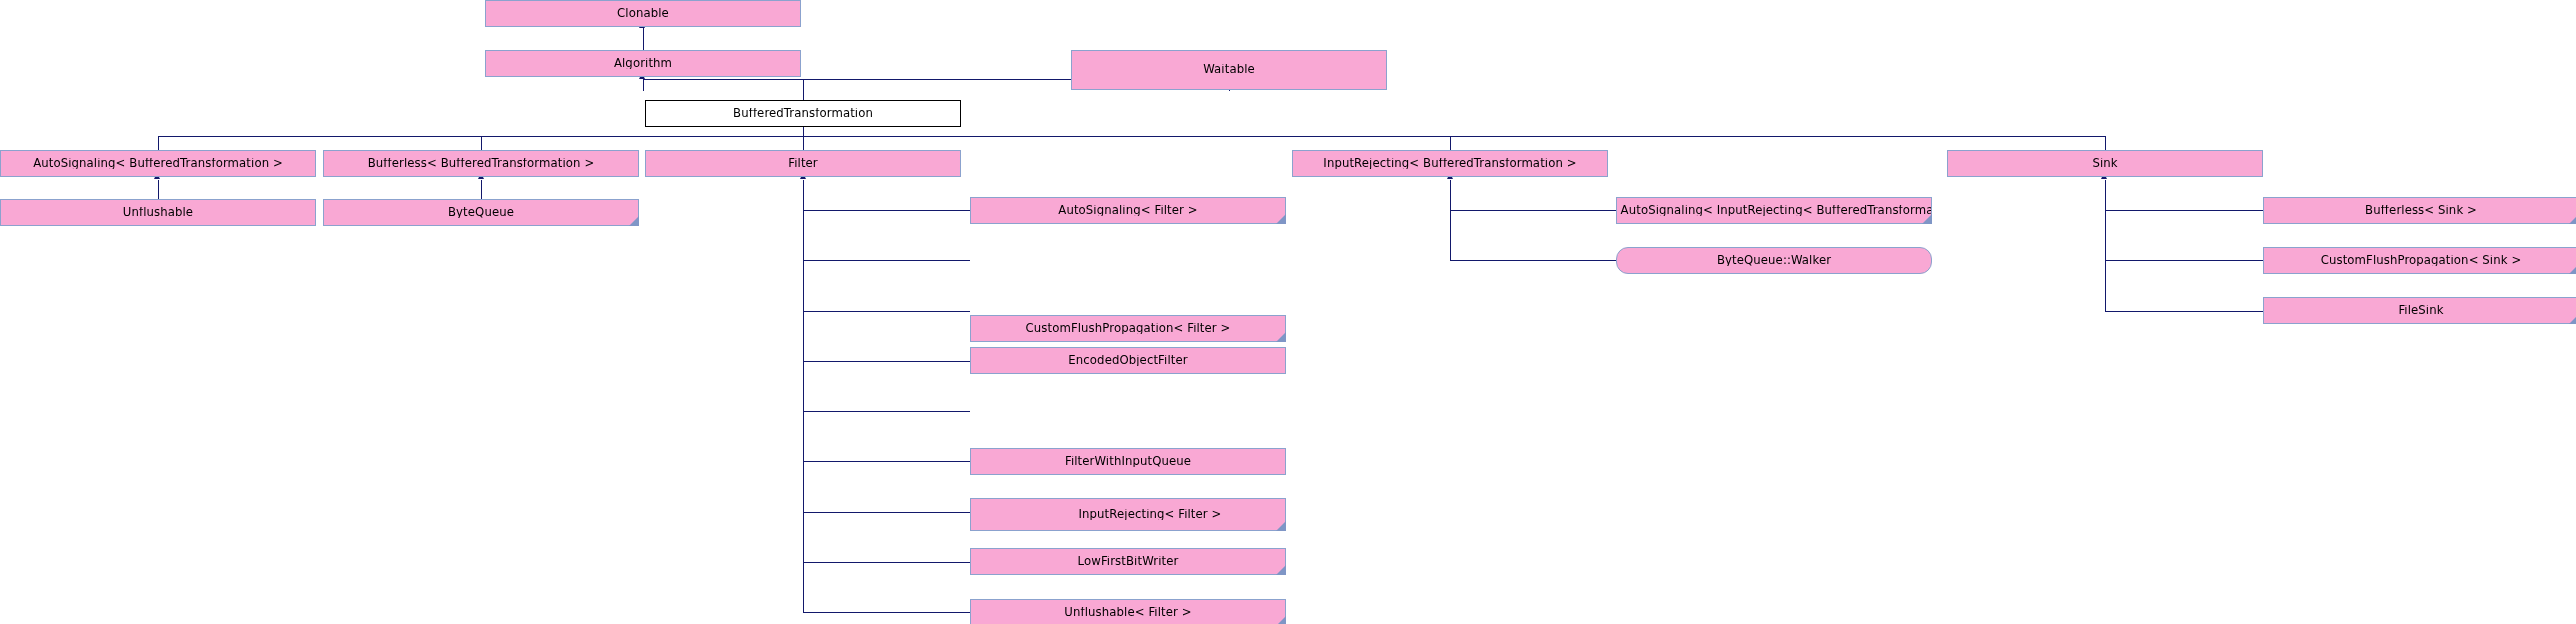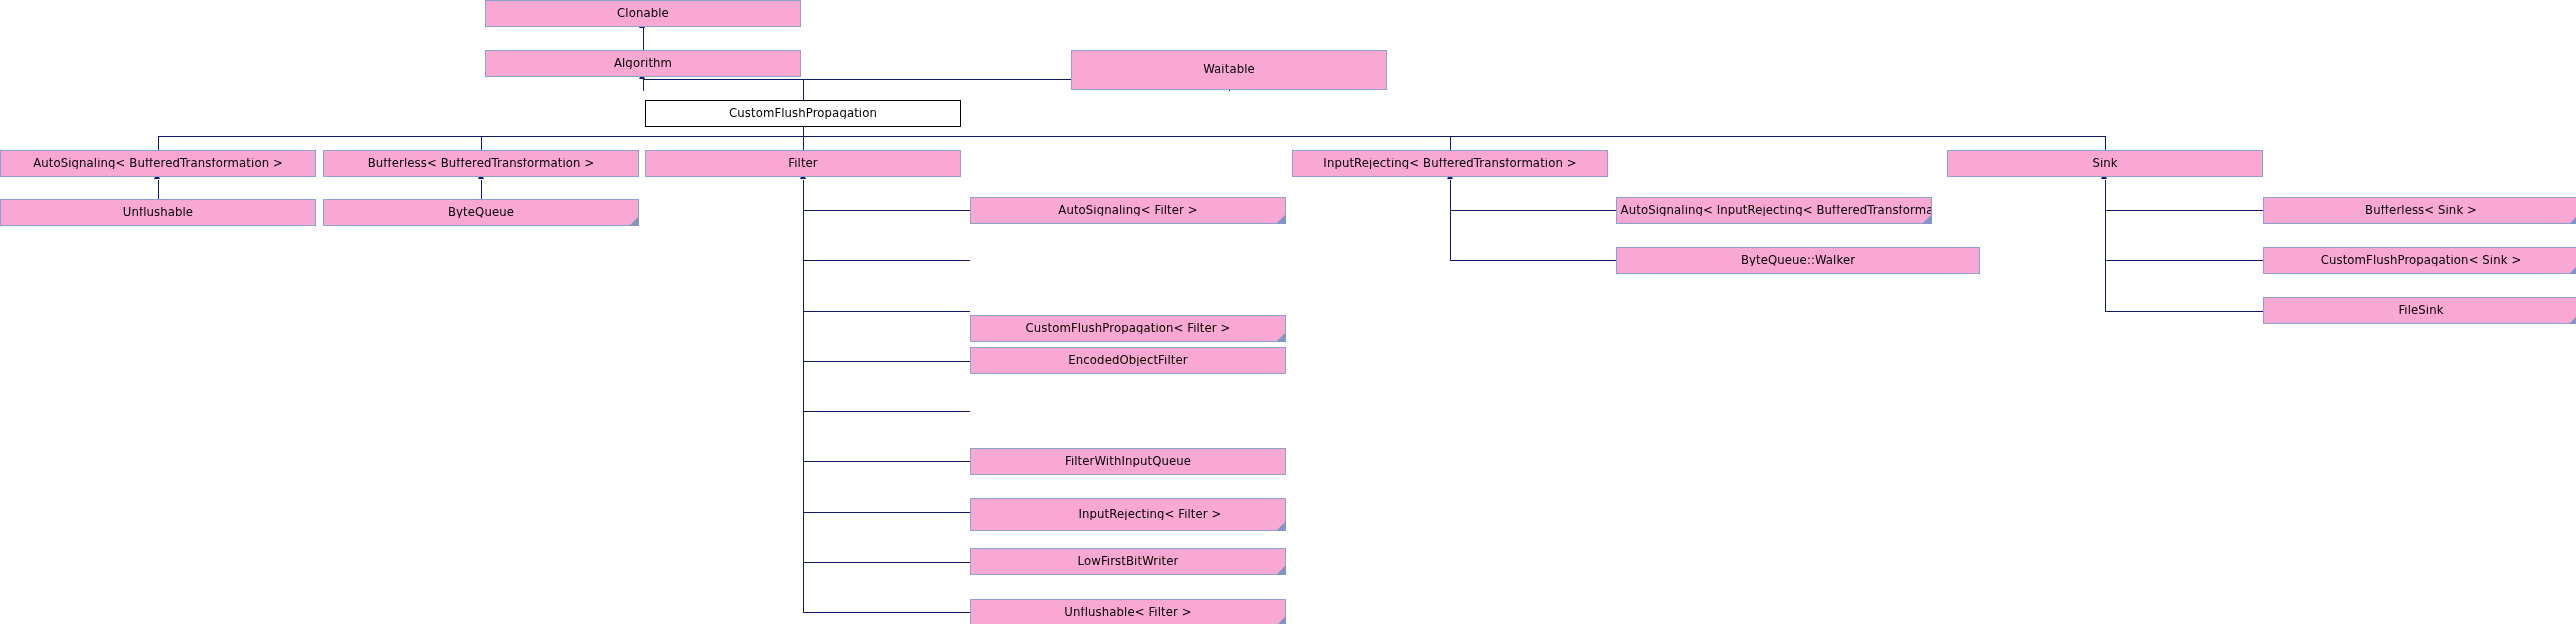--- a/index.html
+++ b/index.html
@@ -129,21 +129,21 @@
   </div>
 
   <div class="node" style="left:485px; top:50px; width:316px; height:27px;">
     <span class="label">Algorithm</span>
   </div>
   <div class="node" style="left:1071px; top:50px; width:316px; height:40px;">
     <span class="label">Waitable</span>
   </div>
 
   <div class="node current" style="left:645px; top:100px; width:316px; height:27px;">
-    <span class="label">CustomFlushPropagation</span>
+    <span class="label">BufferedTransformation</span>
   </div>
 
   <div class="node" style="left:0px; top:150px; width:316px; height:27px;">
     <span class="label">AutoSignaling&lt; BufferedTransformation &gt;</span>
   </div>
   <div class="node" style="left:323px; top:150px; width:316px; height:27px;">
     <span class="label">Bufferless&lt; BufferedTransformation &gt;</span>
   </div>
   <div class="node" style="left:645px; top:150px; width:316px; height:27px;">
     <span class="label">Filter</span>
@@ -180,21 +180,21 @@
   <div class="node folded" style="left:970px; top:548px; width:316px; height:27px;">
     <span class="label">LowFirstBitWriter</span>
   </div>
   <div class="node folded" style="left:970px; top:599px; width:316px; height:27px;">
     <span class="label">Unflushable&lt; Filter &gt;</span>
   </div>
 
   <div class="node folded" style="left:1616px; top:197px; width:316px; height:27px;">
     <span class="label">AutoSignaling&lt; InputRejecting&lt; BufferedTransformation &gt; &gt;</span>
   </div>
-  <div class="node" style="left:1616px; top:247px; width:364px; height:27px;">
+  <div class="node" style="left:1616px; top:247px; width:316px; height:27px;border-radius:12px;">
     <span class="label">ByteQueue::Walker</span>
   </div>
 
   <div class="node folded" style="left:2263px; top:197px; width:316px; height:27px;">
     <span class="label">Bufferless&lt; Sink &gt;</span>
   </div>
   <div class="node folded" style="left:2263px; top:247px; width:316px; height:27px;">
     <span class="label">CustomFlushPropagation&lt; Sink &gt;</span>
   </div>
   <div class="node folded" style="left:2263px; top:297px; width:316px; height:27px;">

